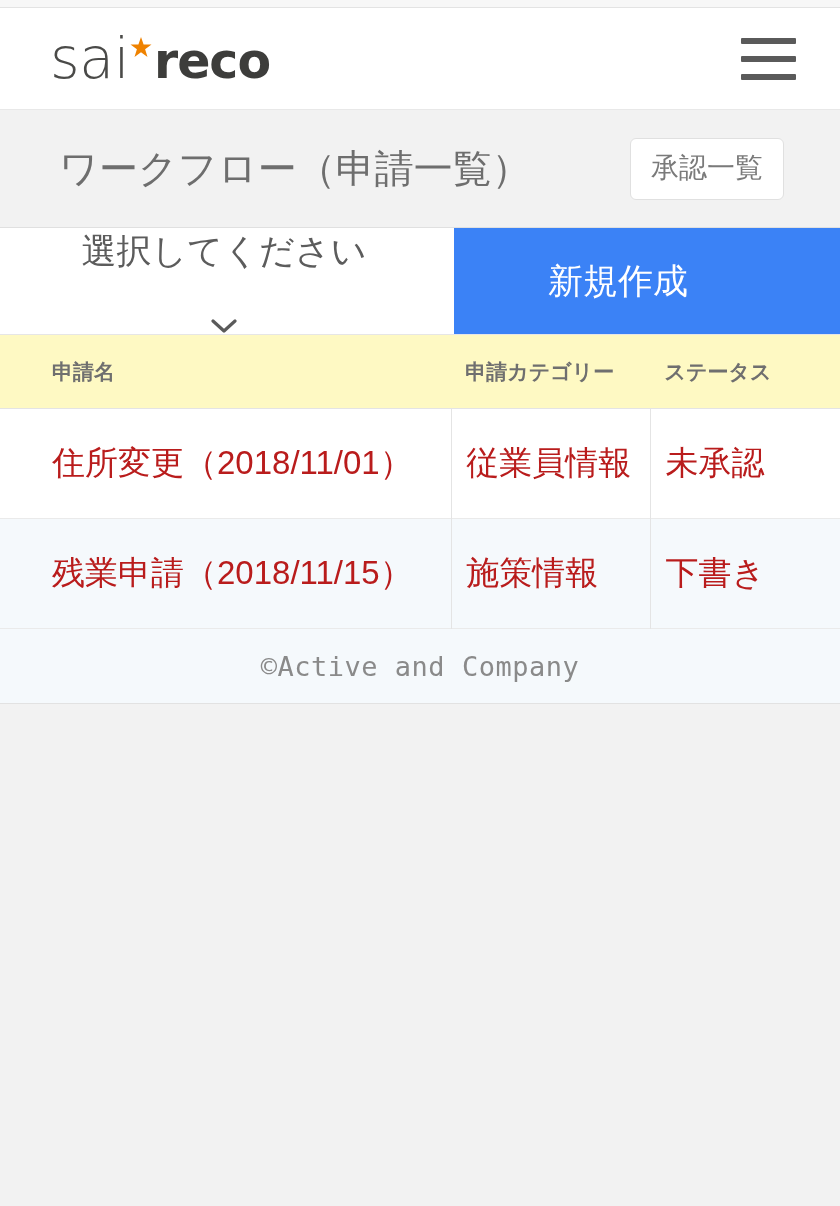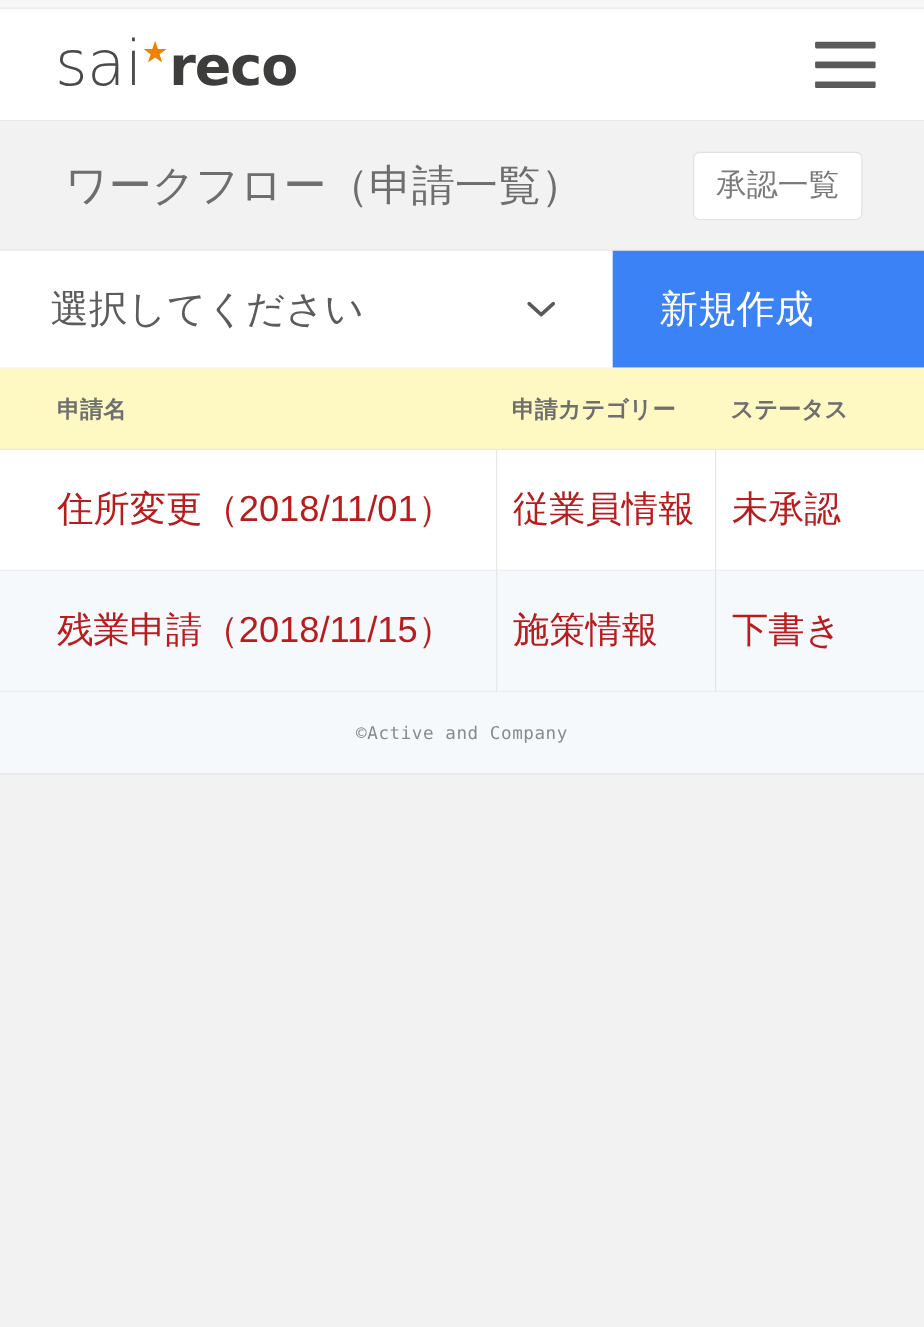--- a/index.html
+++ b/index.html
@@ -122,28 +122,29 @@
   
   .control-row {
     height: 107px;
     background: #ffffff;
     display: flex;
     align-items: stretch;
     border-bottom: 1px solid #e6e6e6;
     box-sizing: border-box;
   }
   .select-wrap {
-    width: 557px;
+    width: 454px;
     display: flex;
     align-items: center;
     justify-content: space-between;
     padding: 0 52px 0 46px;
     box-sizing: border-box;
     background: #ffffff;
     cursor: pointer;
+    flex-direction: column;
   }
   .select-value {
     font-size: 35px;
     color: #5c5c5c;
     white-space: nowrap;
   }
   .chevron {
     width: 26px;
     height: 16px;
     flex: none;
@@ -215,21 +216,21 @@
   .footer {
     height: 74px;
     background: #f5f9fc;
     display: flex;
     align-items: center;
     justify-content: center;
     border-bottom: 1px solid #e2e2e2;
   }
   .footer-text {
     font-family: "DejaVu Sans Mono", "Liberation Mono", monospace;
-    font-size: 16px;
+    font-size: 27px;
     color: #8a8a8a;
     letter-spacing: 0.5px;
   }
 
   .page-rest {
     background: #f2f2f2;
     flex: 1;
   }
 </style>
 </head>

